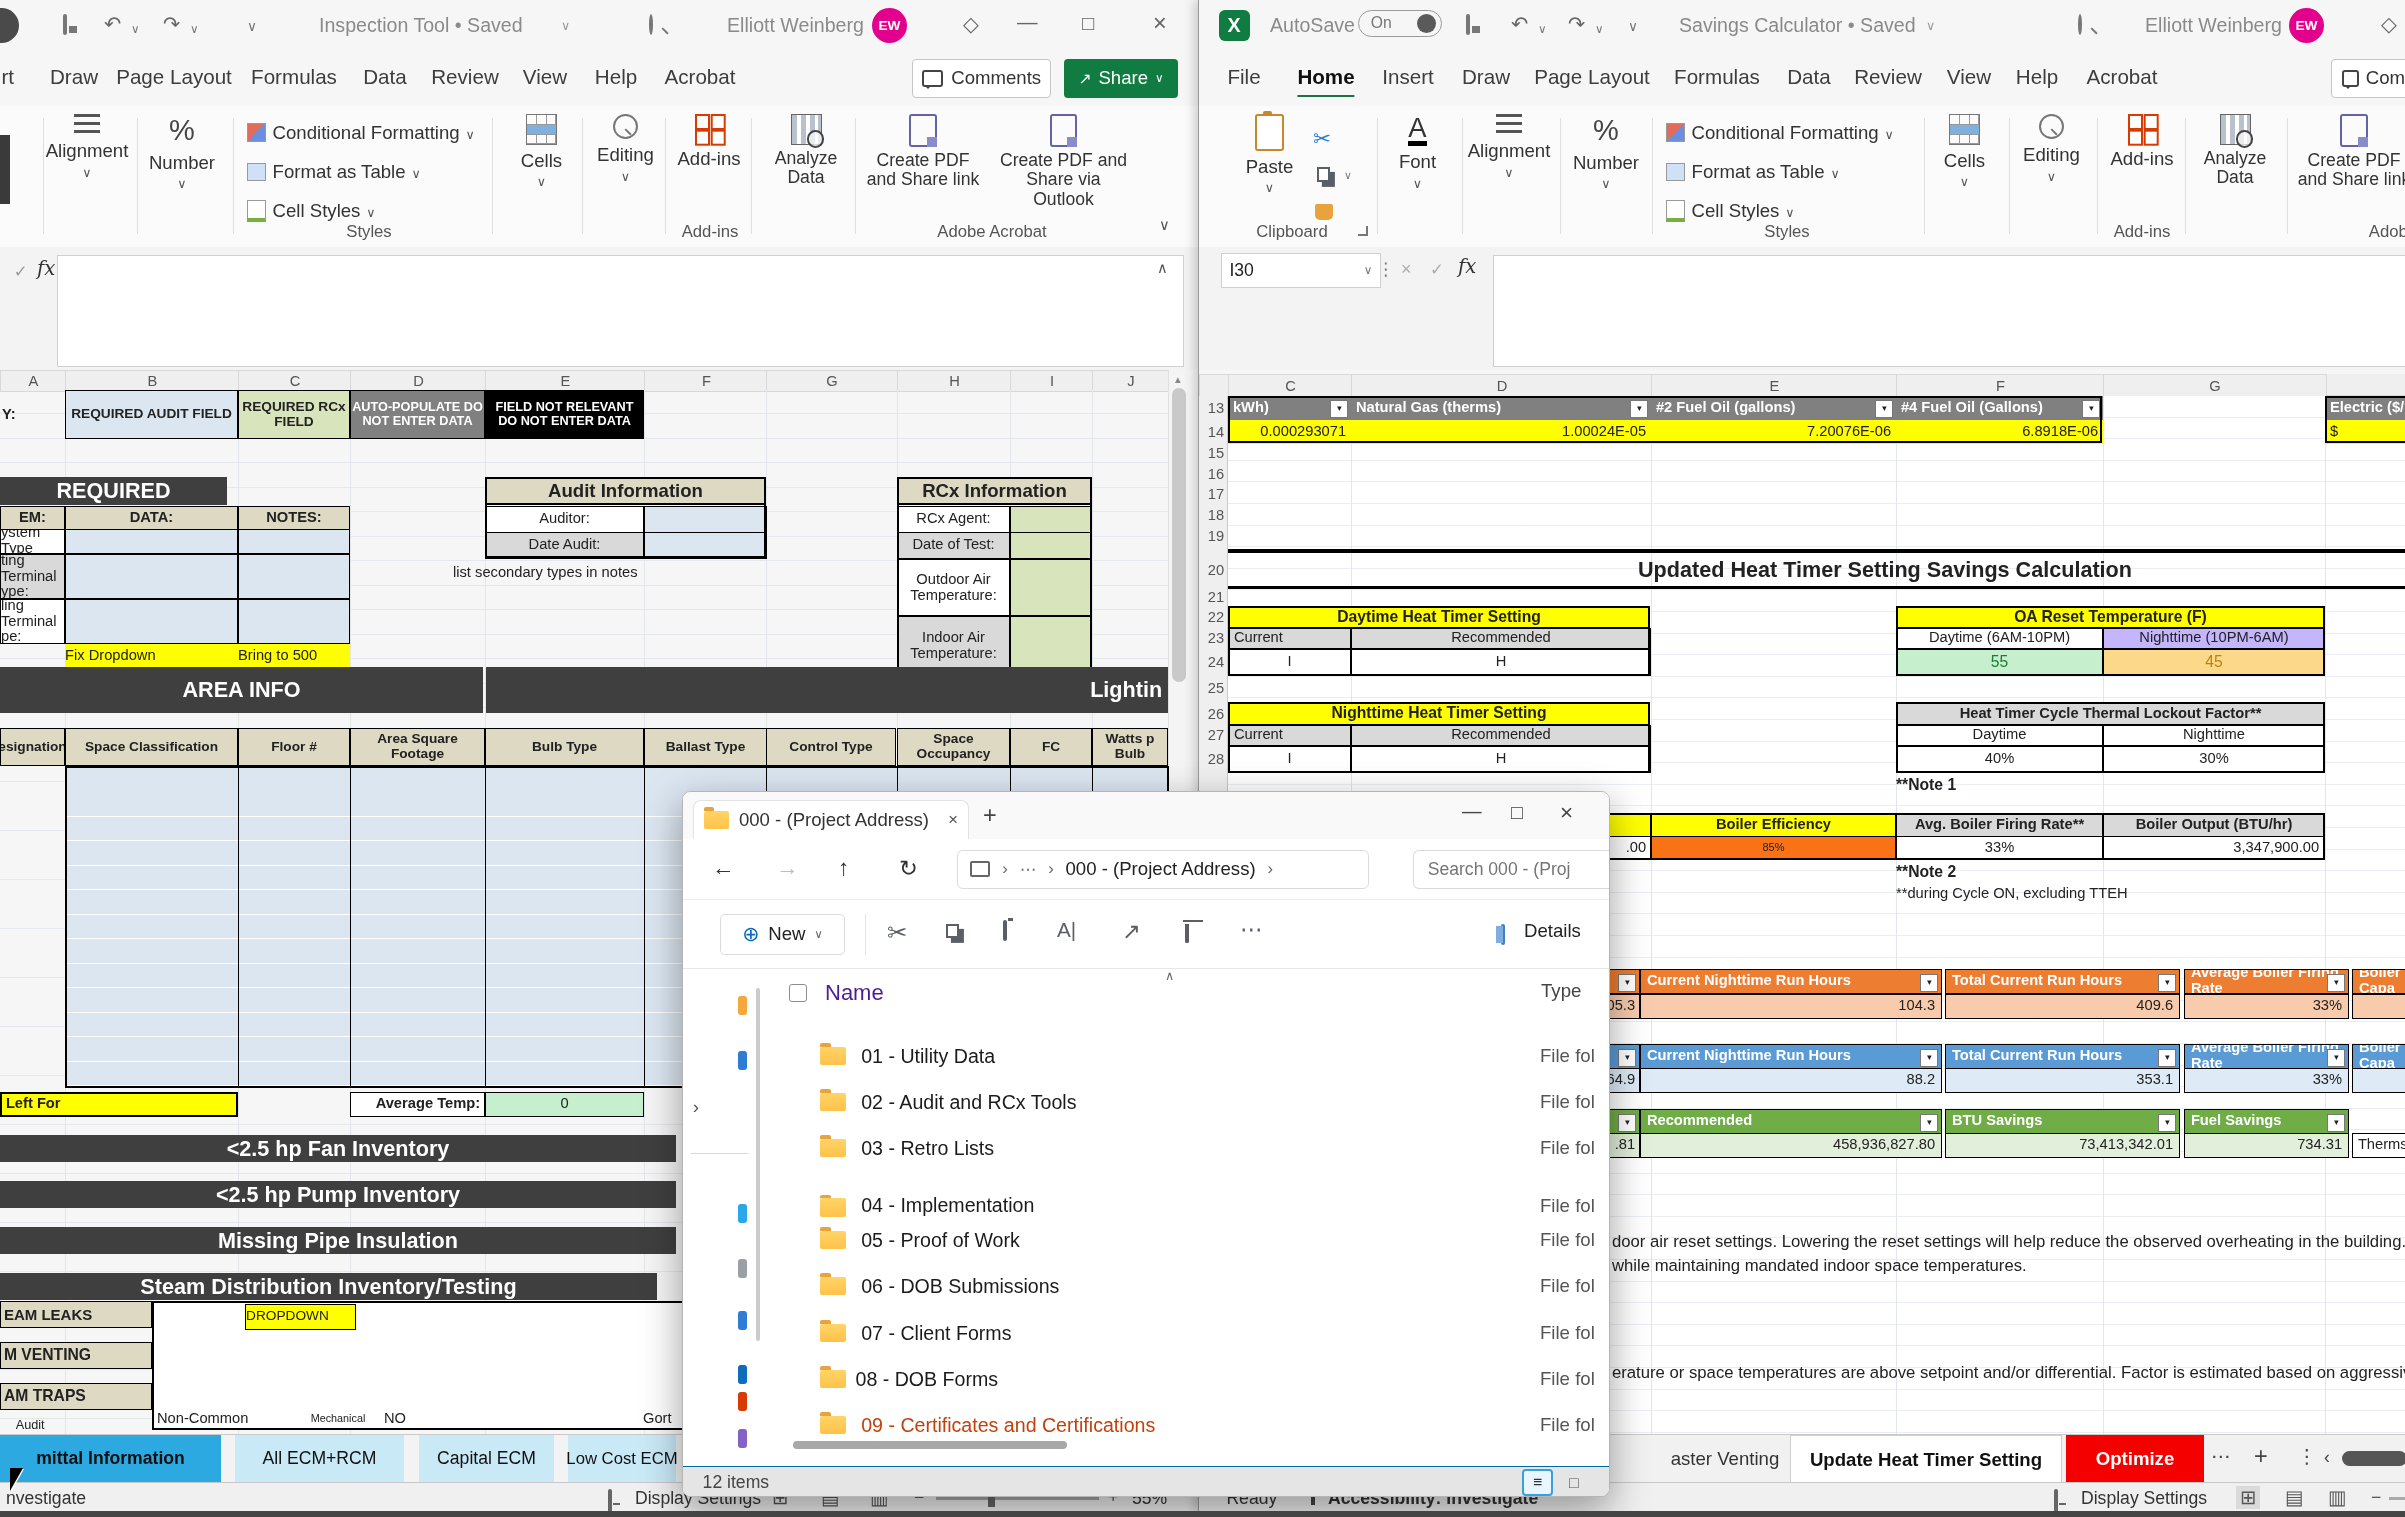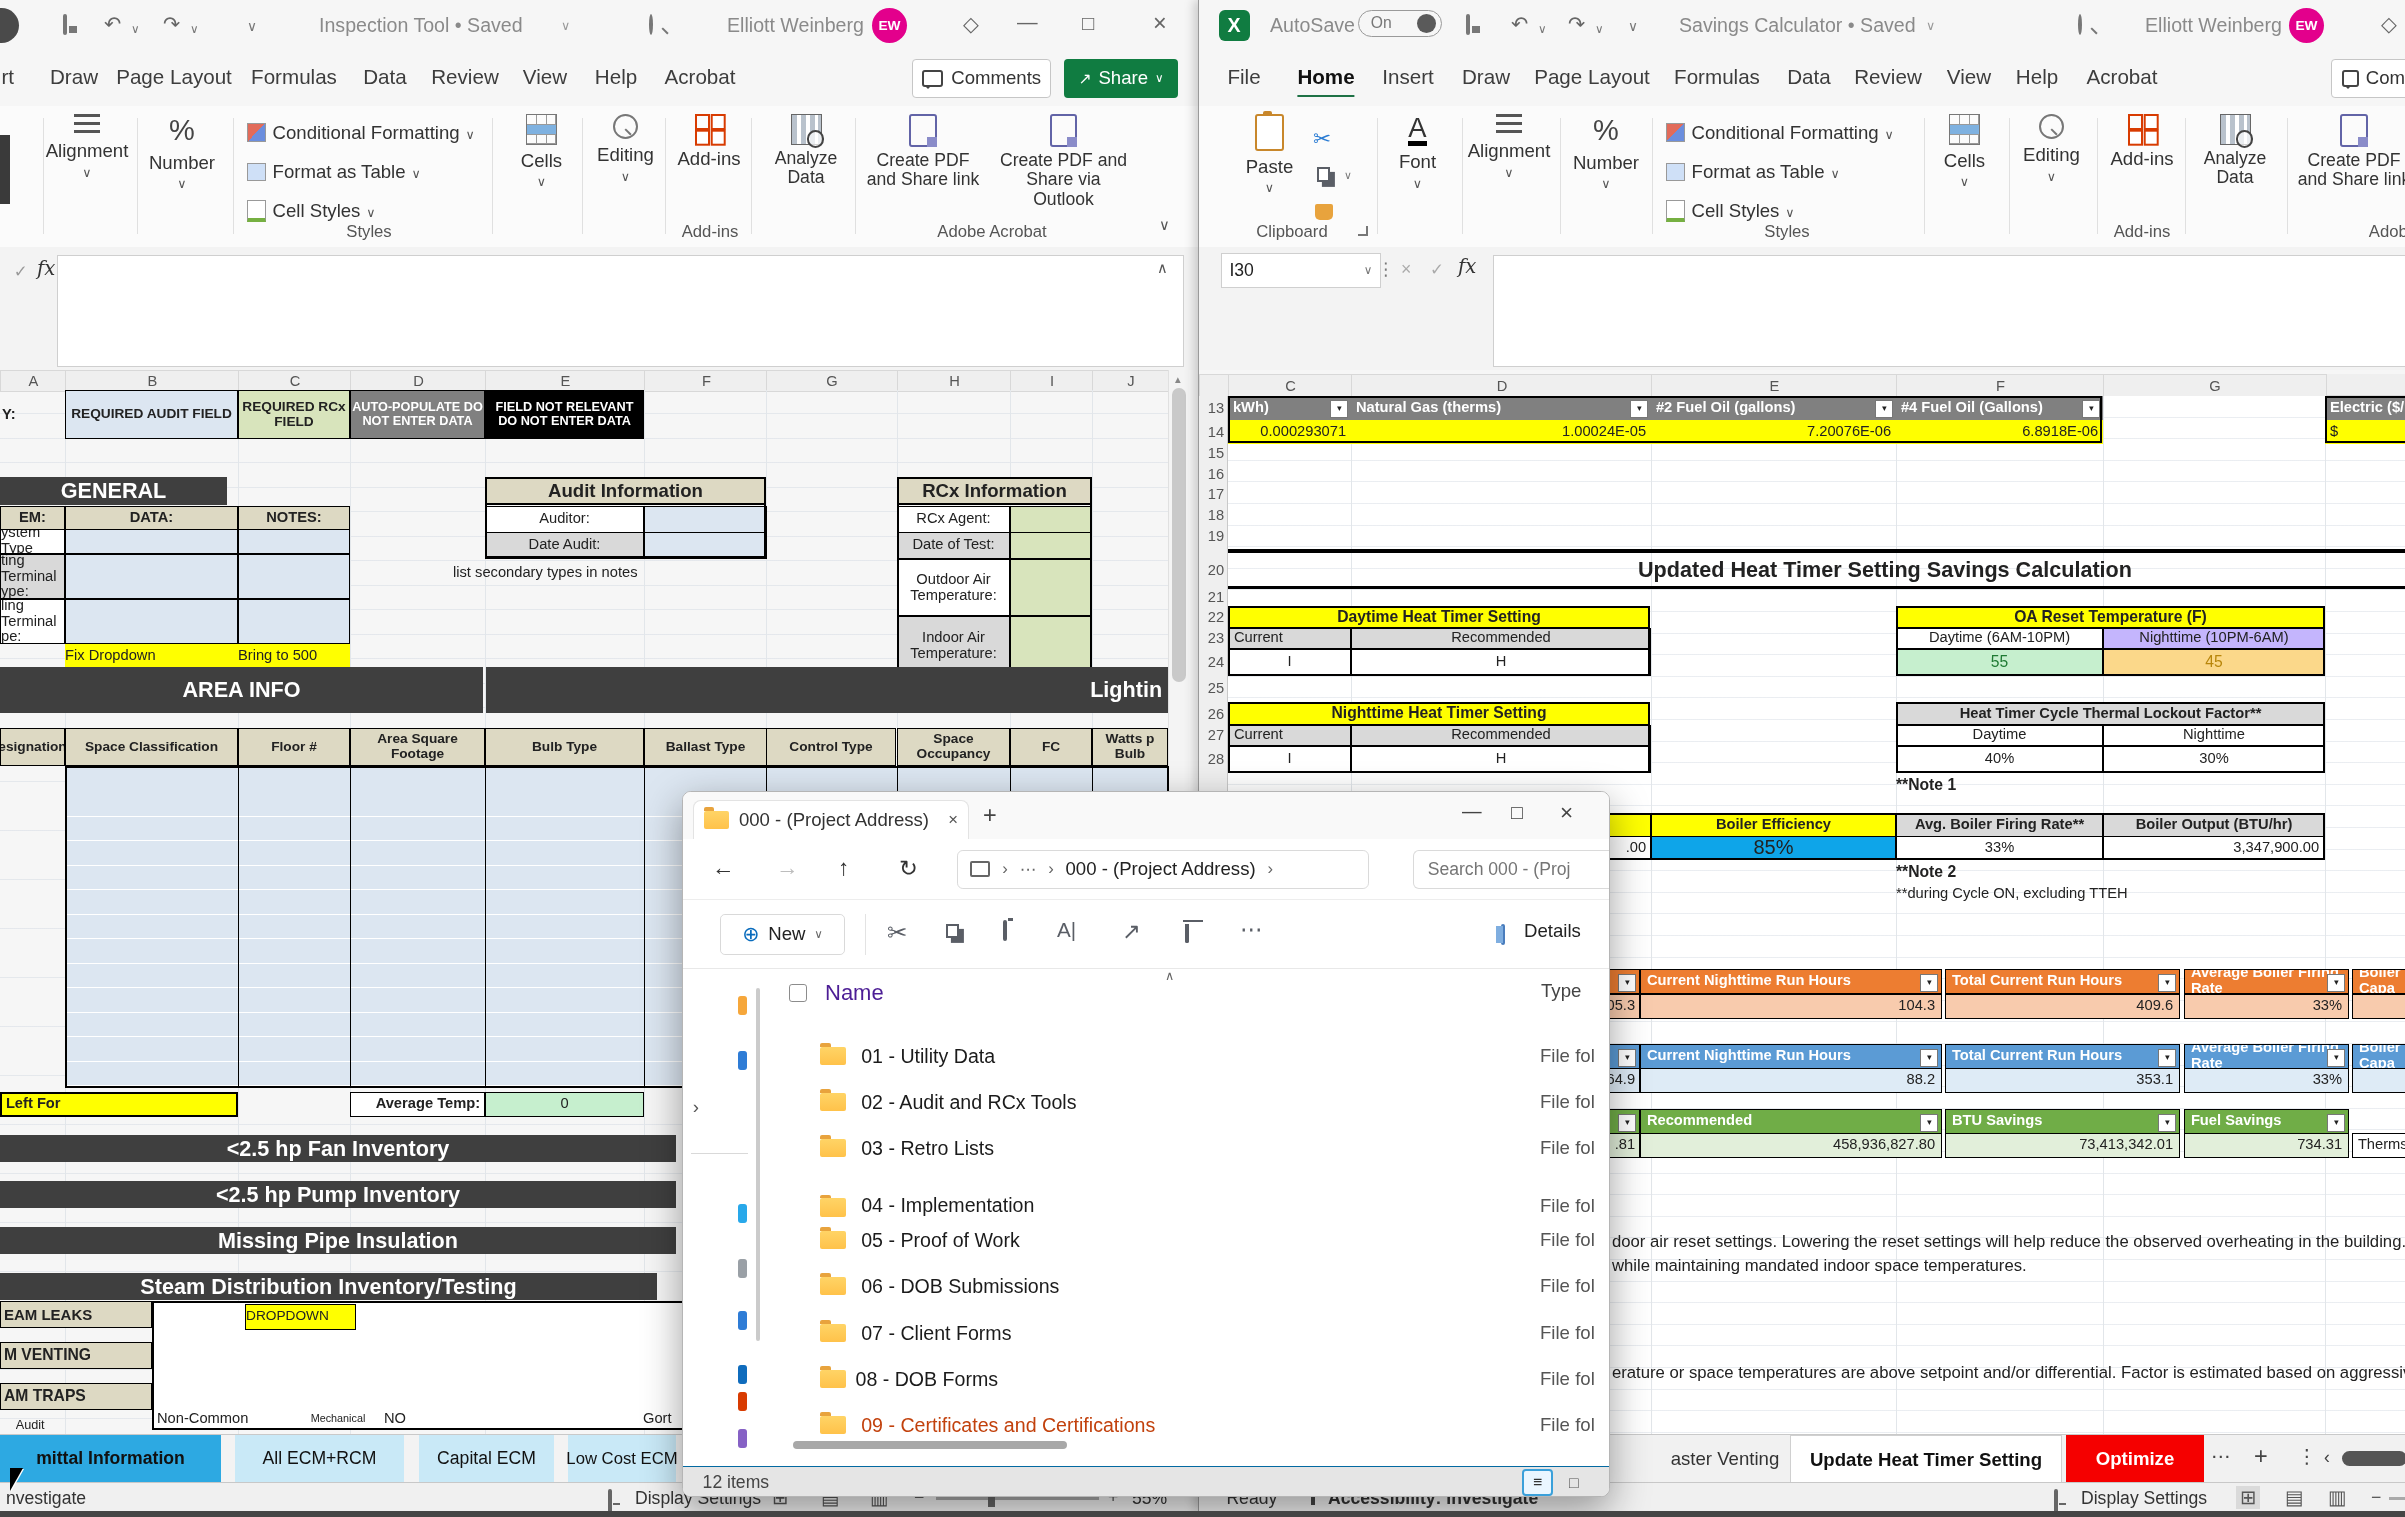--- a/index.html
+++ b/index.html
@@ -235,21 +235,21 @@
     <span style="position:absolute;left:3.9px;top:3.9px;font-size:9.8px;color:#888">▲</span>
     <div style="position:absolute;left:2.9px;top:17.6px;width:13.7px;height:294px;background:#C9C9C9;border-radius:6.9px"></div>
   </div>
 
   <div class="cell cl b" style="left:2px;top:390px;width:61px;height:49px">Y:</div>
   <div class="cell lb bd b" style="left:65px;top:390px;width:173px;height:49px;font-size:13.7px">REQUIRED AUDIT FIELD</div>
   <div class="cell lg bd b" style="left:238px;top:390px;width:112px;height:49px;font-size:13.7px">REQUIRED RCx FIELD</div>
   <div class="cell g8 bd b" style="left:350px;top:390px;width:135px;height:49px;font-size:12.7px">AUTO-POPULATE DO NOT ENTER DATA</div>
   <div class="cell blk bd b" style="left:485px;top:390px;width:159px;height:49px;font-size:12.7px">FIELD NOT RELEVANT DO NOT ENTER DATA</div>
 
-  <div class="cell dk b" style="left:0;top:477px;width:227px;height:28px;font-size:21.6px">GENERAL</div>
+  <div class="cell dk b" style="left:0;top:477px;width:227px;height:28px;font-size:21.6px">REQUIRED</div>
   <div class="cell tan bd b" style="left:0;top:506px;width:65px;height:23.5px">EM:</div>
   <div class="cell tan bd b" style="left:65px;top:506px;width:173px;height:23.5px">DATA:</div>
   <div class="cell tan bd b" style="left:238px;top:506px;width:112px;height:23.5px">NOTES:</div>
   <div class="cell cl bd" style="left:0;top:529px;width:65px;height:24.5px;background:#fff">ystem Type</div>
   <div class="cell lb bd" style="left:65px;top:529px;width:173px;height:24.5px"></div>
   <div class="cell lb bd" style="left:238px;top:529px;width:112px;height:24.5px"></div>
   <div class="cell cl gr bd" style="left:0;top:554px;width:65px;height:45px;flex-direction:column;align-items:flex-start;justify-content:center">
     <span>ting Terminal</span>
         <span>ype:</span>
   </div>
@@ -585,21 +585,21 @@
   <div class="cell bd" style="left:904px;top:746px;width:222px;height:26.5px;background:#fff;font-size:14.7px">30%</div>
   <div class="a bd2" style="left:697px;top:702px;width:429px;height:71px;pointer-events:none"></div>
 
   <div class="cell cl b" style="left:697px;top:776px;width:157px;height:19.6px;font-size:15.7px">**Note 1</div>
 
   <div class="cell yel bd" style="left:392px;top:813px;width:60px;height:23.5px"></div>
   <div class="cell yel bd b" style="left:452px;top:813px;width:245px;height:23.5px;font-size:14.7px">Boiler Efficiency</div>
   <div class="cell gr bd b" style="left:697px;top:813px;width:207px;height:23.5px;font-size:14.7px">Avg. Boiler Firing Rate**</div>
   <div class="cell gr bd b" style="left:904px;top:813px;width:222px;height:23.5px;font-size:14.7px">Boiler Output (BTU/hr)</div>
   <div class="cell bd cr" style="left:392px;top:836px;width:60px;height:23.5px;background:#fff;font-size:14.7px;padding-right:3.9px">.00</div>
-  <div class="cell bd" style="left:452px;top:836px;width:245px;height:23.5px;background:#0ea5e9;font-size:20px">85%</div>
+  <div class="cell bd" style="left:452px;top:836px;width:245px;height:23.5px;background:#f97316;font-size:11px">85%</div>
   <div class="cell bd" style="left:697px;top:836px;width:207px;height:23.5px;background:#fff;font-size:14.7px">33%</div>
   <div class="cell bd cr" style="left:904px;top:836px;width:222px;height:23.5px;background:#fff;font-size:14.7px;padding-right:4.9px">3,347,900.00</div>
   <div class="a bd2" style="left:392px;top:813px;width:734px;height:47px;pointer-events:none"></div>
   <div class="cell cl b" style="left:697px;top:863px;width:157px;height:19.6px;font-size:15.7px">**Note 2</div>
   <div class="cell cl" style="left:697px;top:884px;width:392px;height:19.6px;font-size:14.7px">**during Cycle ON, excluding TTEH</div>
 
   <div class="cell bd" style="left:392px;top:969px;width:49px;height:24.5px;background:#ED7D31">
         <span class="flt">▼</span>
       </div>
   <div class="cell bd cl b" style="left:441px;top:969px;width:302px;height:24.5px;background:#ED7D31;color:#fff;padding-left:5.9px;font-size:14.7px">

